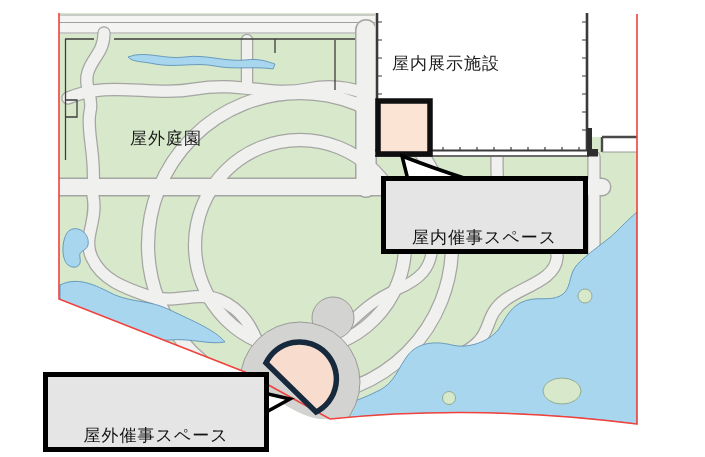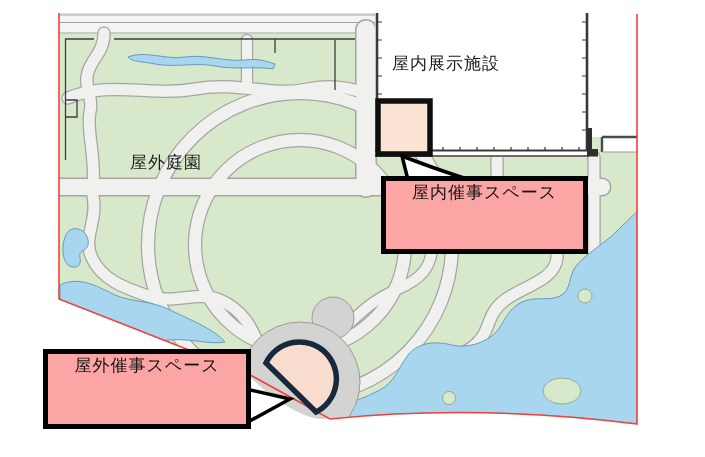--- a/index.html
+++ b/index.html
@@ -6,27 +6,27 @@
   #stage{
     position:relative;width:705px;height:457px;background:#ffffff;overflow:hidden;
     font-family:"Liberation Sans","DejaVu Sans",sans-serif;color:#1a1a1a;
   }
   #map-svg{position:absolute;left:0;top:0;z-index:1;}
   .map-label{
     position:absolute;z-index:2;font-size:17px;letter-spacing:1px;
     text-align:left;color:#1a1a1a;white-space:nowrap;
   }
   .callout{
-    position:absolute;z-index:3;background:#fca5a5;border:5px solid #000000;
-    box-sizing:border-box;display:flex;align-items:flex-start;justify-content:center;
+    position:absolute;z-index:3;background:#e5e5e5;border:5px solid #000000;
+    box-sizing:border-box;display:flex;align-items:flex-end;justify-content:center;
     font-size:17px;letter-spacing:1px;color:#111111;
   }
   #callout-indoor{left:381px;top:176px;width:207px;height:78px;}
-  #callout-outdoor{left:43px;top:349px;width:208px;height:80px;}
-  #garden-label{left:130px;top:127px;width:130px;margin-top:24px;}
+  #callout-outdoor{left:43px;top:372px;width:226px;height:80px;}
+  #garden-label{left:130px;top:127px;width:130px;}
   #building-label{left:392px;top:52px;width:180px;}
   .case{fill:none;stroke:var(--c-path-edge);stroke-linecap:round;stroke-linejoin:round;}
   .core{fill:none;stroke:var(--c-path);stroke-linecap:round;stroke-linejoin:round;}
   .thinline{fill:none;stroke:#3c3c3c;stroke-width:1.3;}
 </style>
 </head>
 <body>
 
 <div id="stage">
 

